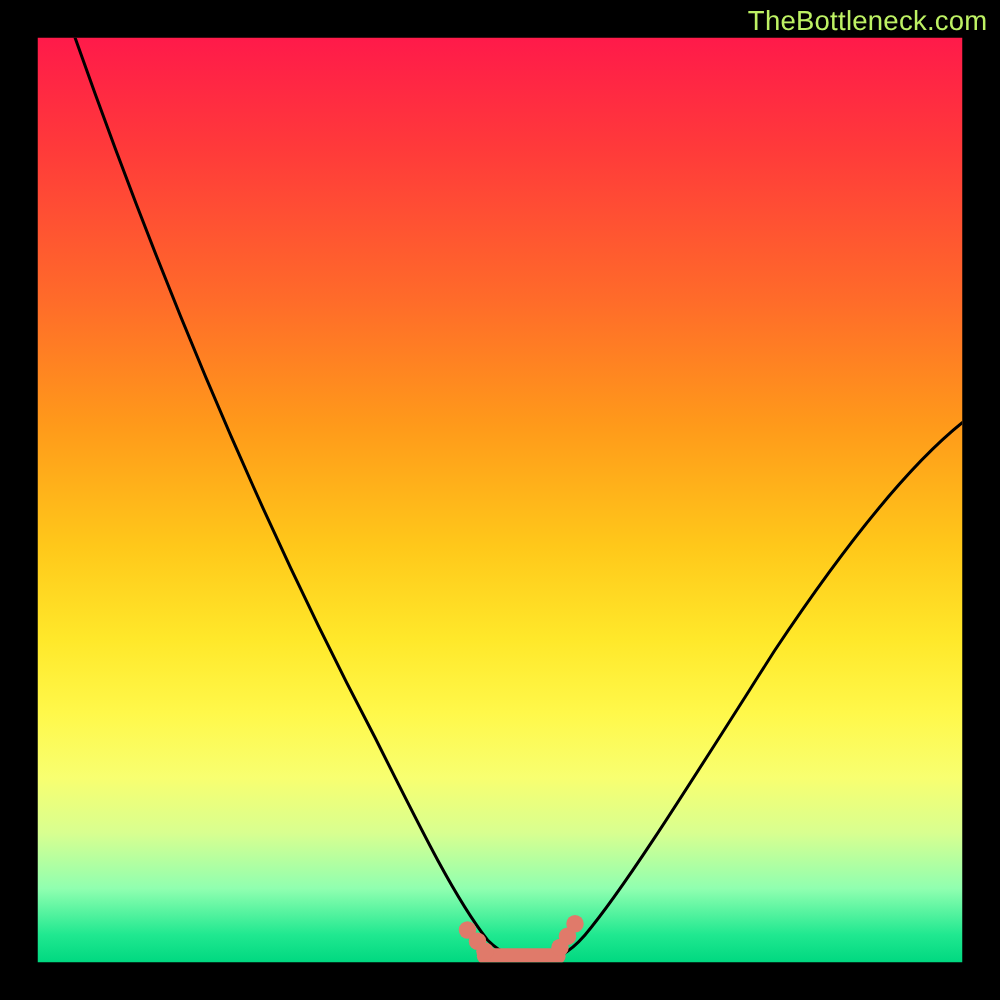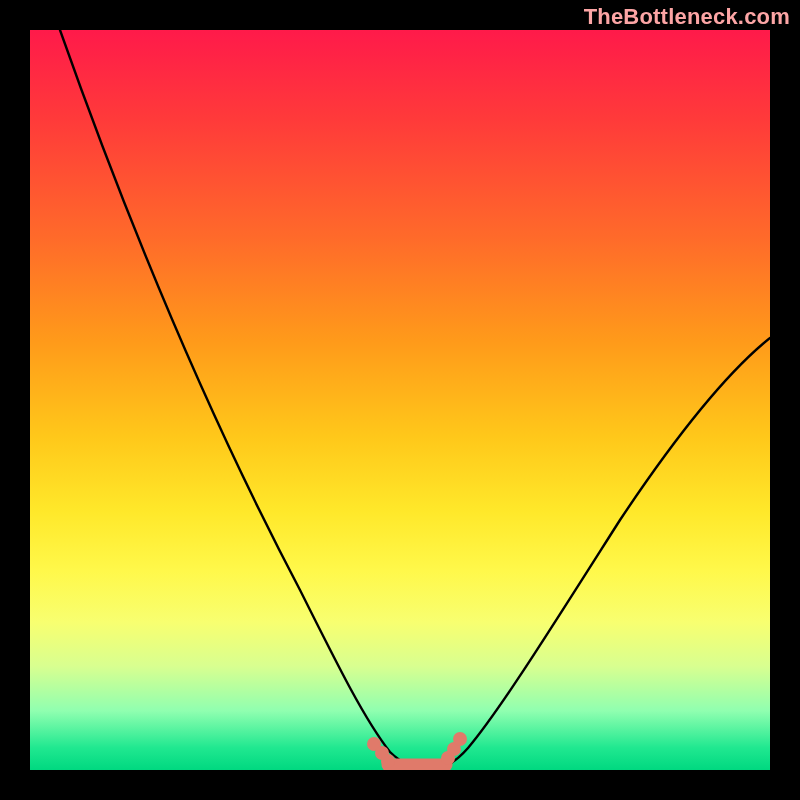--- a/index.html
+++ b/index.html
@@ -47,23 +47,23 @@
   .curve-svg {
     position: absolute;
     inset: 0;
     width: 100%;
     height: 100%;
   }
   .watermark {
     position: absolute;
     top: 4px;
     right: 10px;
-    color: #fca5a5;
+    color: #bef264;
     font-size: 22px;
-    font-weight: 700;
+    font-weight: 400;
     letter-spacing: 0.2px;
     user-select: none;
   }
 </style>
 </head>
 <body>
 
 <div class="stage">
 
   <div class="watermark">TheBottleneck.com</div>

